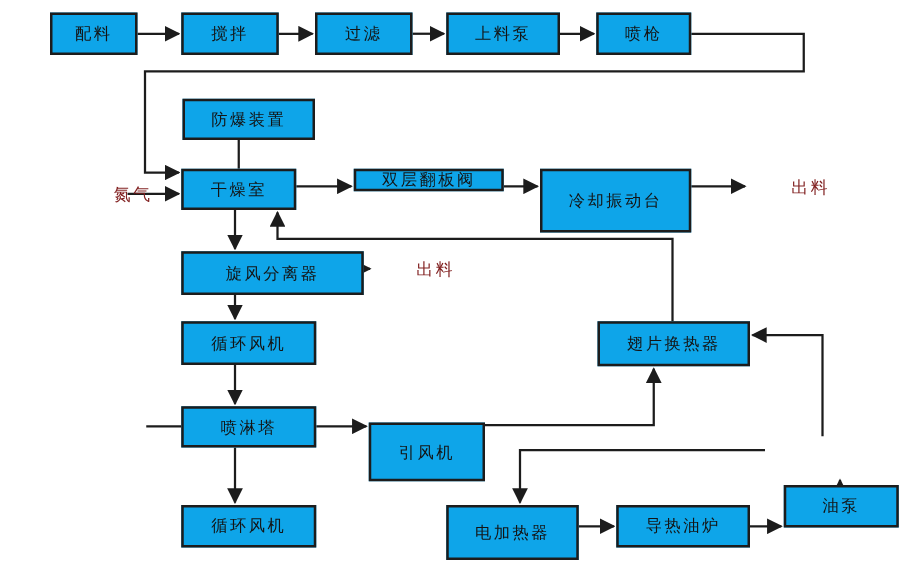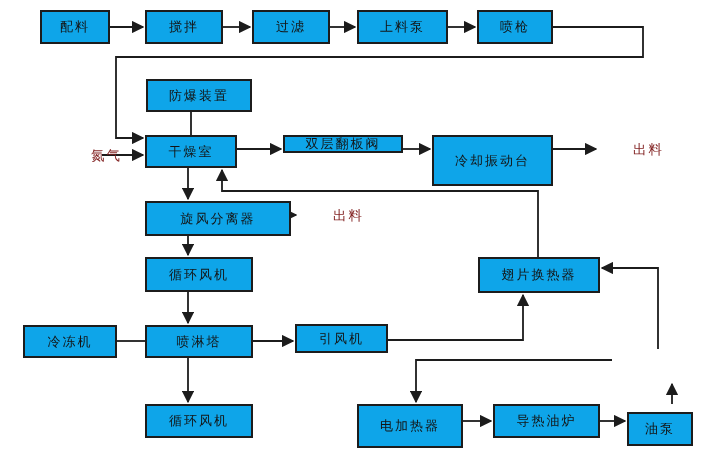--- a/index.html
+++ b/index.html
@@ -96,44 +96,41 @@
       <span>冷却振动台</span>
     </div>
 
   <div class="node" style="left:145px;top:201px;width:146px;height:35px">
       <span>旋风分离器</span>
     </div>
   <div class="node" style="left:145px;top:257px;width:108px;height:35px">
       <span>循环风机</span>
     </div>
 
-  <div class="node" style="left:23px;top:325px;width:94px;height:33px">
-      <span>冷冻机</span>
-    </div>
   <div class="node" style="left:145px;top:325px;width:108px;height:33px">
       <span>喷淋塔</span>
     </div>
-  <div class="node" style="left:295px;top:324px;width:93px;height:29px">
+  <div class="node" style="left:295px;top:338px;width:93px;height:47px">
       <span>引风机</span>
     </div>
   <div class="node" style="left:145px;top:404px;width:108px;height:34px">
       <span>循环风机</span>
     </div>
 
   <div class="node" style="left:478px;top:257px;width:122px;height:36px">
       <span>翅片换热器</span>
     </div>
 
   <div class="node" style="left:357px;top:404px;width:106px;height:44px">
       <span>电加热器</span>
     </div>
   <div class="node" style="left:493px;top:404px;width:107px;height:34px">
       <span>导热油炉</span>
     </div>
-  <div class="node" style="left:627px;top:412px;width:66px;height:34px">
+  <div class="node" style="left:627px;top:388px;width:92px;height:34px">
       <span>油泵</span>
     </div>
 
   <div class="flabel" style="left:60px;top:147px">氮气</div>
   <div class="flabel" style="left:602px;top:141px">出料</div>
   <div class="flabel" style="left:302px;top:207px">出料</div>
 
 </div>
 
 </body></html>

